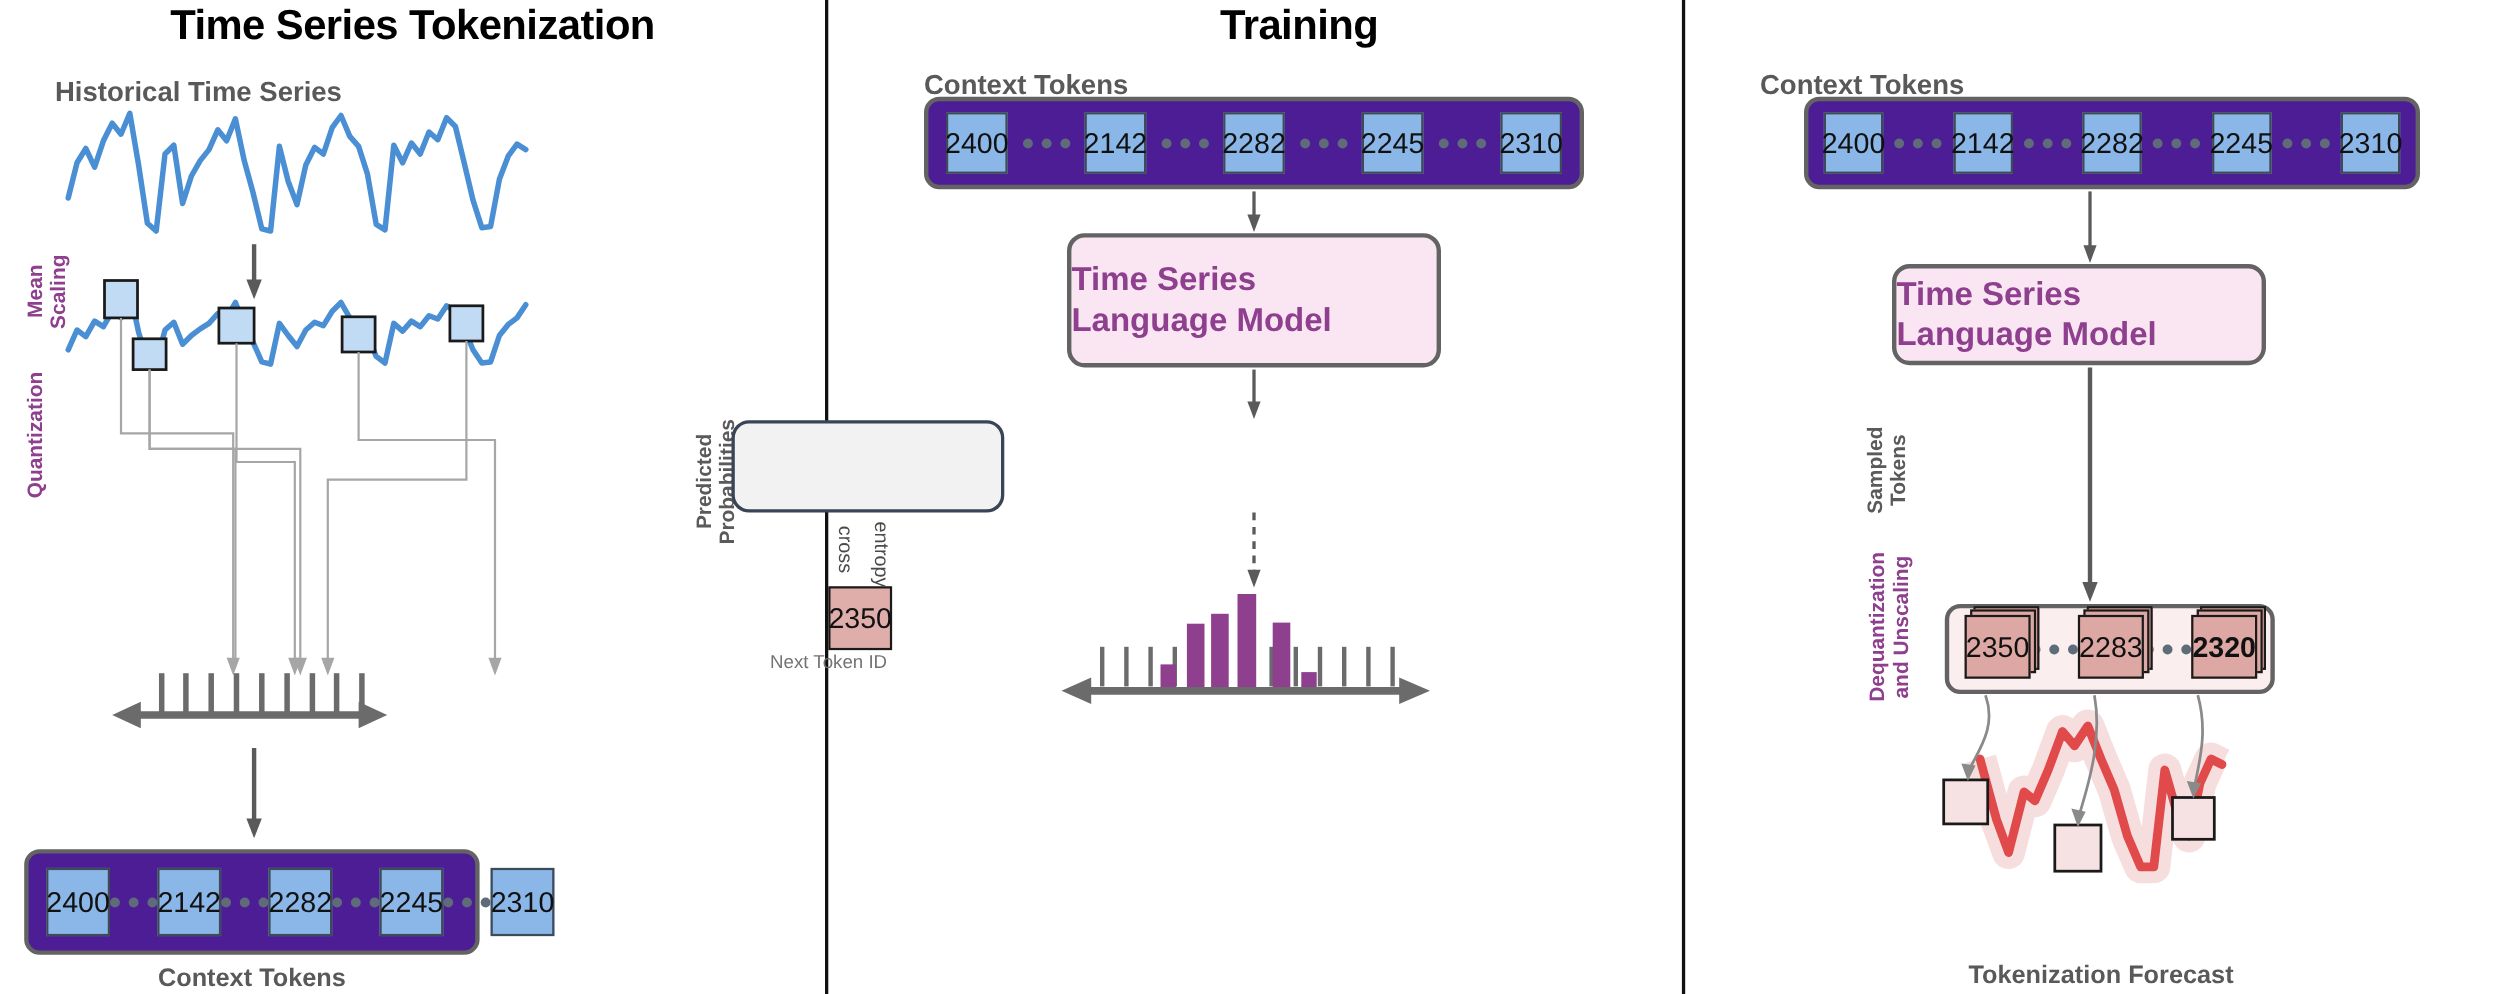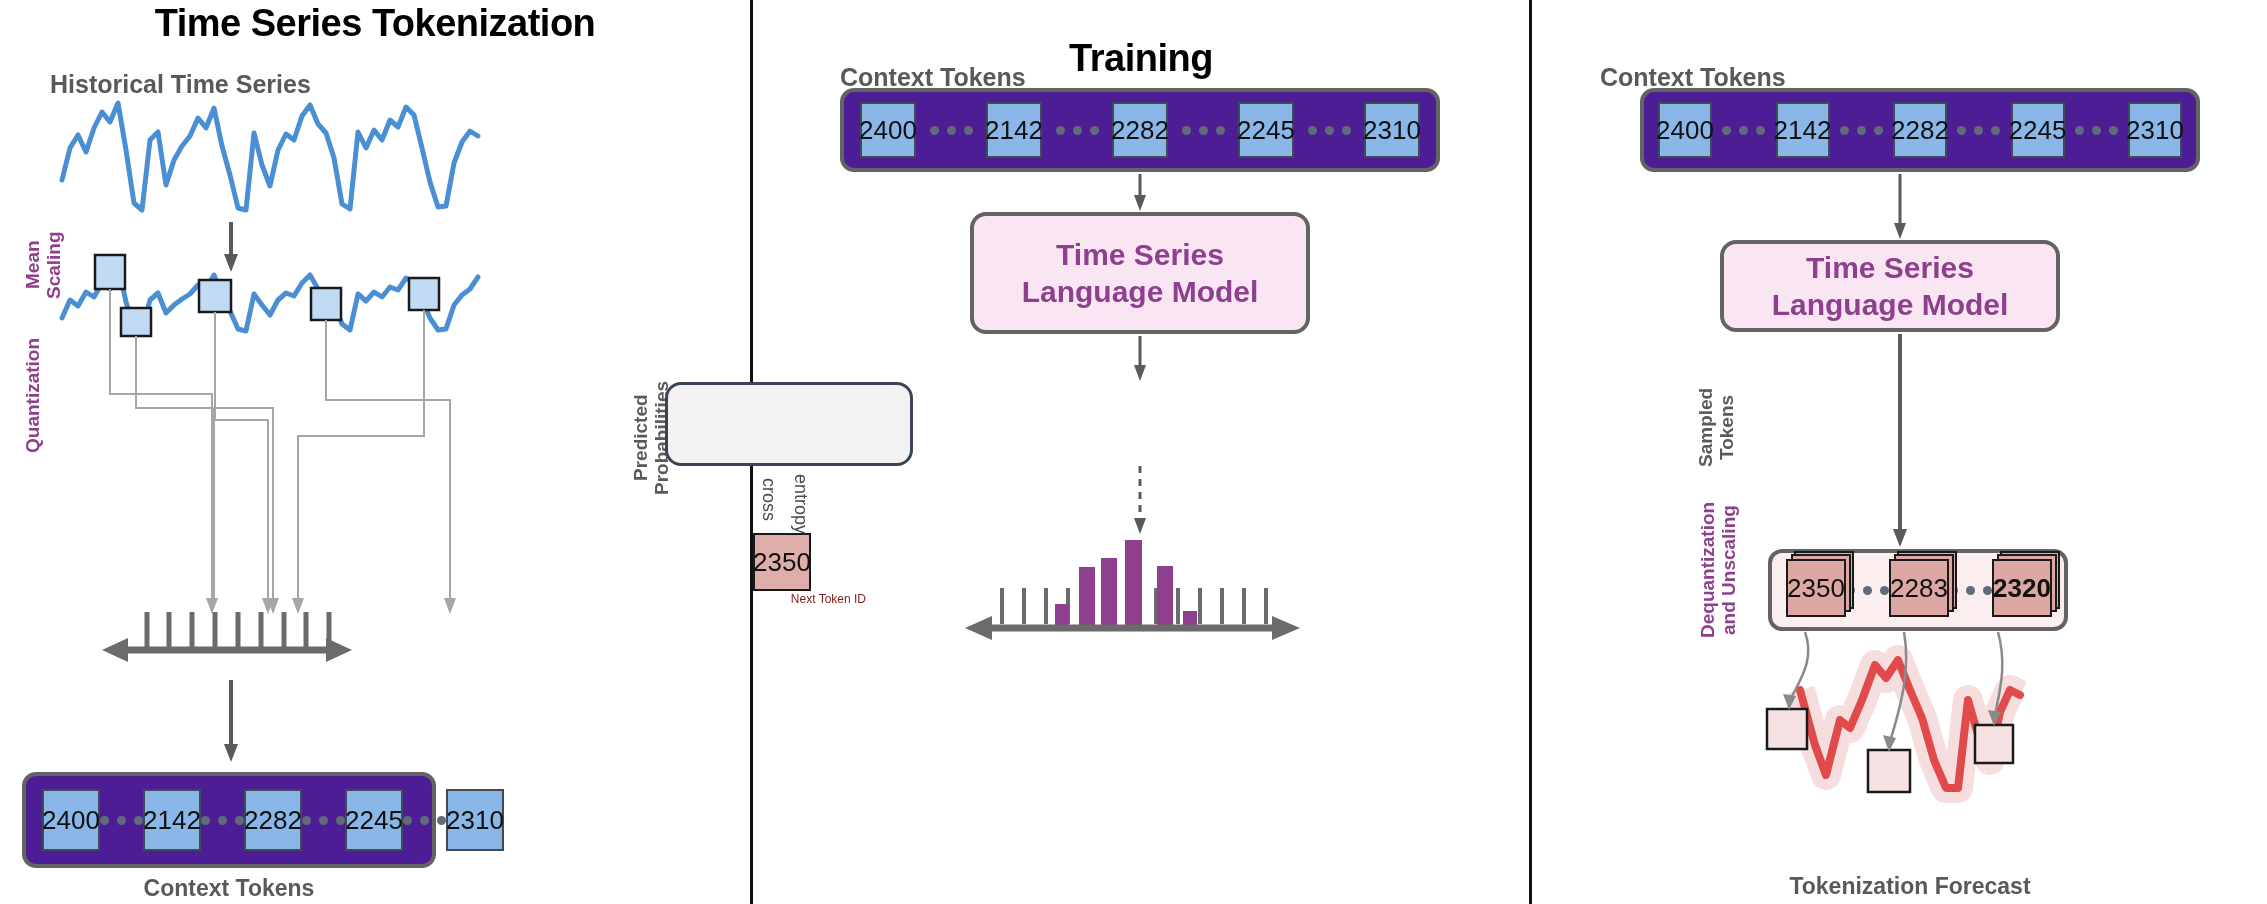--- a/index.html
+++ b/index.html
@@ -4,21 +4,21 @@
 <style>
   html,body{margin:0;padding:0;background:#ffffff;}
   body{width:2267px;height:904px;font-family:"Liberation Sans",sans-serif;overflow:hidden;}
   .page{position:relative;width:1955px;height:904px;background:#fff;padding-left:11px;}
 
   .vdiv{position:absolute;top:0;width:3px;height:904px;background:#111;}
 
   .panel-title{position:absolute;text-align:center;font-size:38px;font-weight:bold;color:#000;letter-spacing:-0.5px;}
   .sub-title{position:absolute;font-size:25px;font-weight:bold;color:#595959;}
   .cap-title{position:absolute;text-align:center;font-size:23px;font-weight:bold;color:#595959;}
-  .tiny-cap{position:absolute;text-align:right;font-size:12px;color:#7f1d1d;font-weight:normal;}
+  .tiny-cap{position:absolute;text-align:left;font-size:17px;color:#737373;font-weight:normal;}
 
   .vlabel{position:absolute;color:#8e3f8e;font-weight:bold;font-size:19px;
           writing-mode:vertical-rl;transform:rotate(180deg);text-align:center;line-height:1.12;}
   .vlabel.gray{color:#5a5a5a;}
 
   
   .tokbox{position:absolute;border:4px solid #636363;border-radius:14px;background:#4c1d95;
           display:flex;align-items:center;justify-content:space-between;box-sizing:border-box;}
   .tok{background:#8ab7e8;border:2px solid #3e4a55;box-sizing:border-box;
        display:flex;align-items:center;justify-content:center;font-size:26px;color:#111;}
@@ -28,21 +28,21 @@
   
   .sampbox{position:absolute;border:4px solid #636363;border-radius:14px;background:#fbeeee;
            display:flex;align-items:center;justify-content:space-between;box-sizing:border-box;}
   .stok-wrap{position:relative;}
   .stok{background:#dda8a3;border:2px solid #1a1a1a;box-sizing:border-box;
         display:flex;align-items:center;justify-content:center;font-size:26px;color:#111;position:relative;z-index:4;}
   .stok-sh{position:absolute;background:#dda8a3;border:2px solid #1a1a1a;box-sizing:border-box;}
 
   
   .modelbox{position:absolute;border:4px solid #636363;border-radius:16px;background:#f9e6f2;
-            display:flex;flex-direction:column;align-items:center;justify-content:center;
+            display:flex;flex-direction:column;align-items:flex-start;justify-content:center;
             color:#8e3f8e;font-weight:bold;font-size:30px;line-height:1.25;text-align:center;box-sizing:border-box;}
 
   
   .axisbox{position:absolute;border:3px solid #394457;border-radius:16px;background:#f2f2f2;box-sizing:border-box;}
 
   .nexttok{position:absolute;background:#dfaeaa;border:2px solid #1a1a1a;box-sizing:border-box;
            display:flex;align-items:center;justify-content:center;font-size:26px;color:#111;}
 
   .ce-lbl{position:absolute;font-size:18px;color:#4a4a4a;writing-mode:vertical-rl;}
 
@@ -50,21 +50,21 @@
 </style>
 </head>
 <body>
 
 <div class="page">
 
   <div class="vdiv" style="left:750px;"></div>
   <div class="vdiv" style="left:1529px;"></div>
 
   <div class="panel-title" style="left:0;top:2px;width:750px;">Time Series Tokenization</div>
-  <div class="panel-title" style="left:753px;top:2px;width:776px;margin-top:35px;">Training</div>
+  <div class="panel-title" style="left:793px;top:2px;width:776px;">Training</div>
 
   <div class="sub-title" style="left:50px;top:70px;width:540px;">Historical Time Series</div>
 
   <div class="vlabel" style="left:22px;top:205px;height:120px;">Mean Scaling</div>
   <div class="vlabel" style="left:22px;top:330px;height:130px;">Quantization</div>
 
   <svg width="750" height="904">
 
     <polyline fill="none" stroke="#4a8fd4" stroke-width="5" stroke-linejoin="round" stroke-linecap="round" points="62,180 70,148 78,135 86,152 94,128 102,112 110,122 118,103 126,150 134,203 142,210 150,140 158,132 166,185 174,160 182,146 190,136 198,118 206,128 214,108 222,146 230,175 238,208 246,210 254,133 262,165 270,186 278,150 286,134 294,140 302,116 310,105 318,124 326,133 334,158 342,204 350,209 358,132 366,148 374,130 382,140 390,120 398,127 406,107 414,115 422,148 430,182 438,207 446,206 454,163 462,142 470,131 478,136"></polyline>
 

